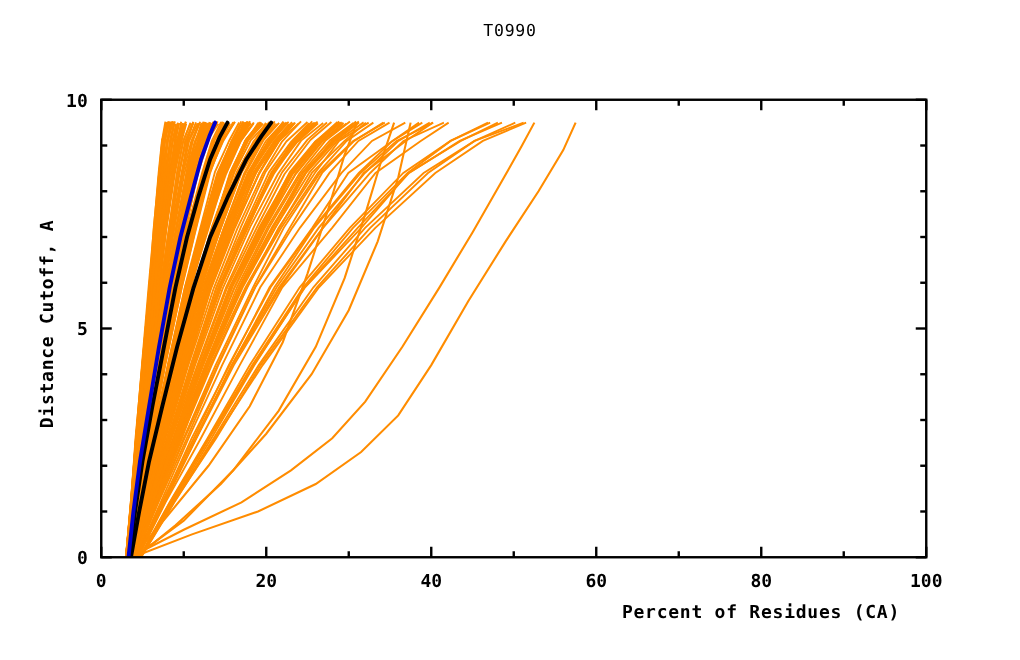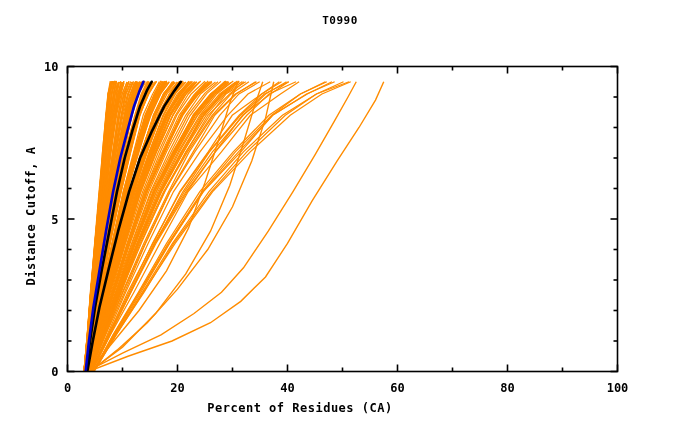--- a/index.html
+++ b/index.html
@@ -19,30 +19,30 @@
     width: 680px;
     height: 440px;
   }
   #chart-title {
     position: absolute;
     left: 0;
     top: 14px;
     width: 680px;
     text-align: center;
     font-size: 11px;
-    font-weight: bold;
+    font-weight: normal;
     letter-spacing: 0.5px;
     font-family: "DejaVu Sans Mono", "Liberation Mono", monospace;
   }
   #xaxis-label {
     position: absolute;
     left: 0;
     top: 401px;
     width: 600px;
-    text-align: center;
+    text-align: right;
     font-size: 12px;
     font-weight: bold;
     letter-spacing: 0.5px;
   }
   #yaxis-label {
     position: absolute;
     left: -79px;
     top: 209px;
     width: 220px;
     text-align: center;

